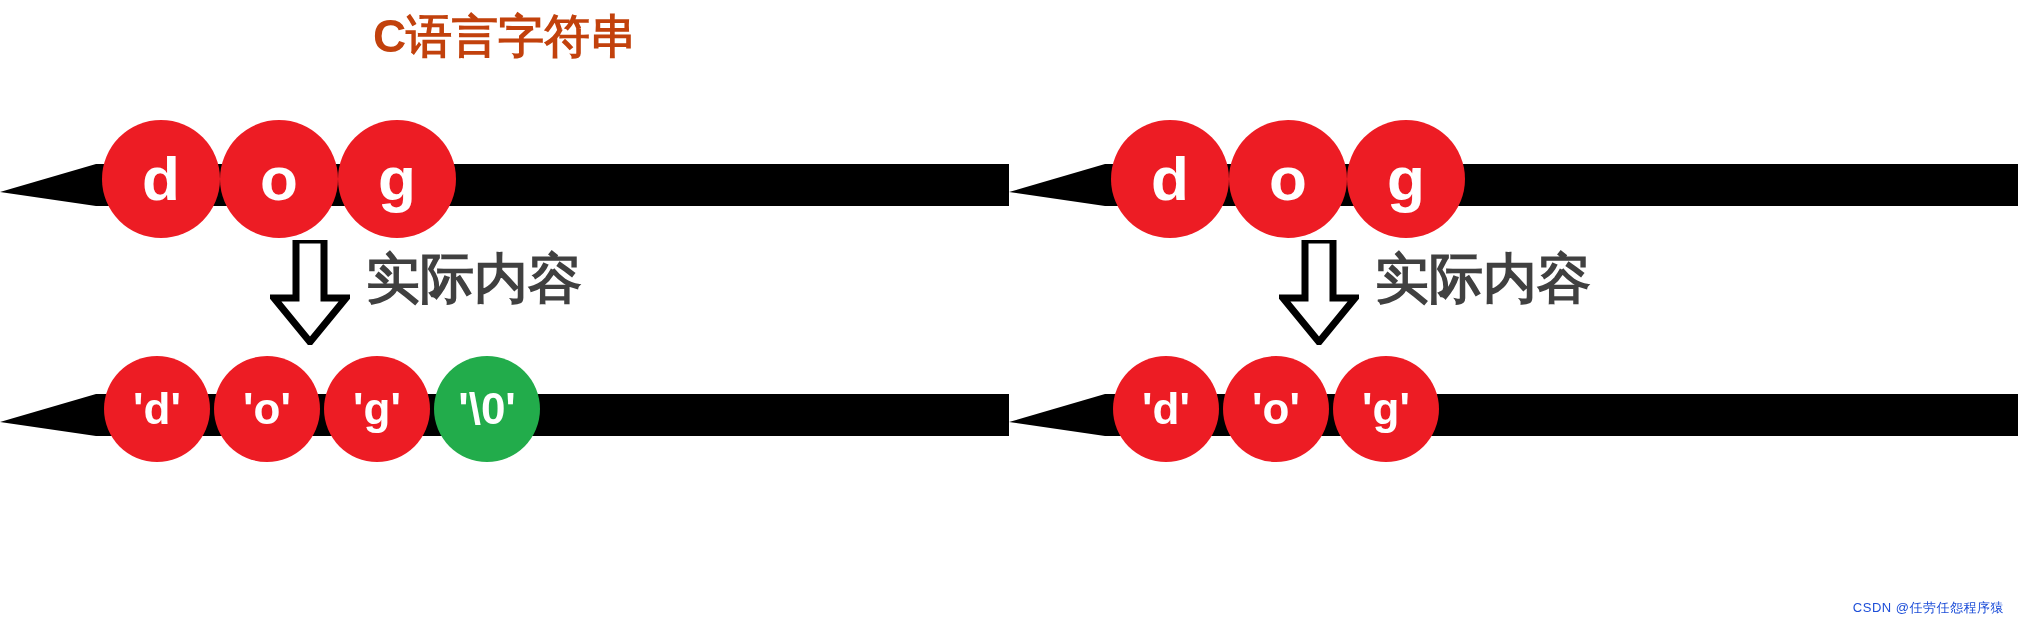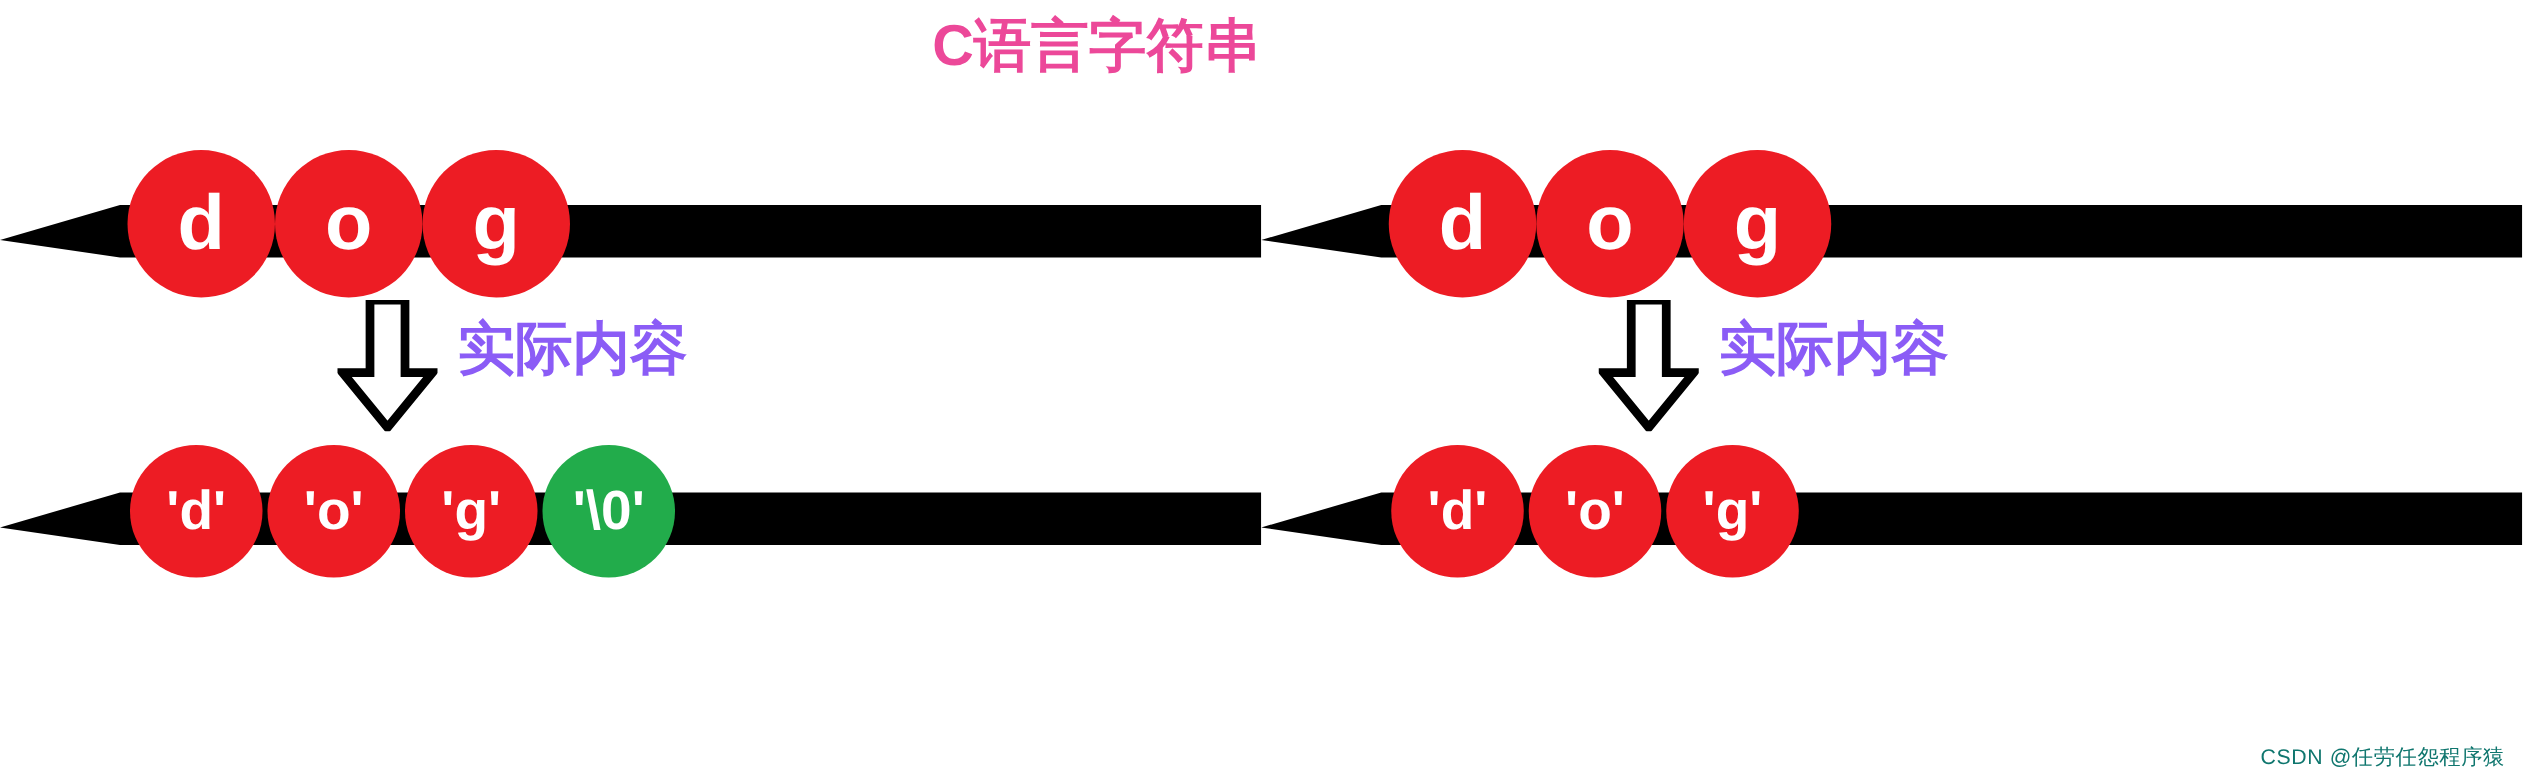--- a/index.html
+++ b/index.html
@@ -25,24 +25,24 @@
     height: 625px;
   }
   .panel-left  { left: 0; }
   .panel-right { left: 1009px; }
 
   .panel-title {
     position: absolute;
     top: 6px;
     left: 0;
     width: 1009px;
-    text-align: right;
+    text-align: center;
     font-size: 46px;
     font-weight: bold;
-    color: #ec4899;
+    color: #c2410c;
     letter-spacing: 0px;
     white-space: nowrap;
     line-height: 60px;
   }
 
   
   .arrow-row {
     position: absolute;
     left: 0;
     width: 1009px;
@@ -98,34 +98,34 @@
     position: absolute;
     left: 0;
     top: 0;
     width: 80px;
     height: 105px;
   }
   .note-label {
     position: absolute;
     left: 96px;
     top: 8px;
-    font-size: 46px;
+    font-size: 54px;
     font-weight: bold;
-    color: #8b5cf6;
+    color: #404040;
     white-space: nowrap;
     line-height: 60px;
   }
 
   
   .watermark {
     position: absolute;
     right: 14px;
     bottom: 8px;
-    font-size: 17px;
-    color: #0f766e;
+    font-size: 13px;
+    color: #1d4ed8;
     white-space: nowrap;
     letter-spacing: 0.5px;
   }
 </style>
 </head>
 <body>
 
 <div id="canvas">
 
   <div class="panel panel-left">

